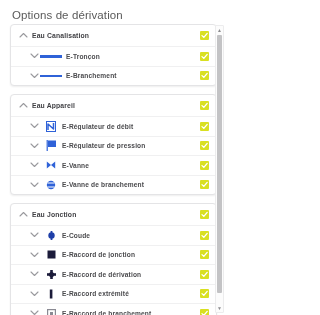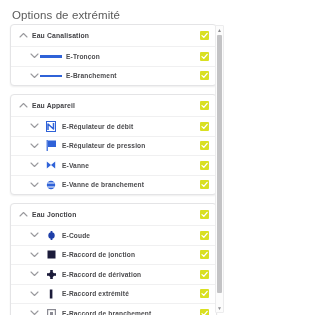--- a/index.html
+++ b/index.html
@@ -156,21 +156,21 @@
     height: 258px;
     background: #c3c3c5;
     border-radius: 1px;
   }
 </style>
 </head>
 <body>
 
 <div id="app">
 
-  <div class="page-title">Options de extrémité</div>
+  <div class="page-title">Options de dérivation</div>
 
   <div class="scroll-area">
     <div id="groups-root">
         <div class="card">
           <div class="row group-row">
             <span class="chev">
               <svg width="10" height="8" viewBox="0 0 10 8">
                 <polyline points="1,5 4.5,1.5 8,5" fill="none" stroke="#9a9a9e" stroke-width="1.1" stroke-linecap="round" stroke-linejoin="round"></polyline>
               </svg>
             </span>

